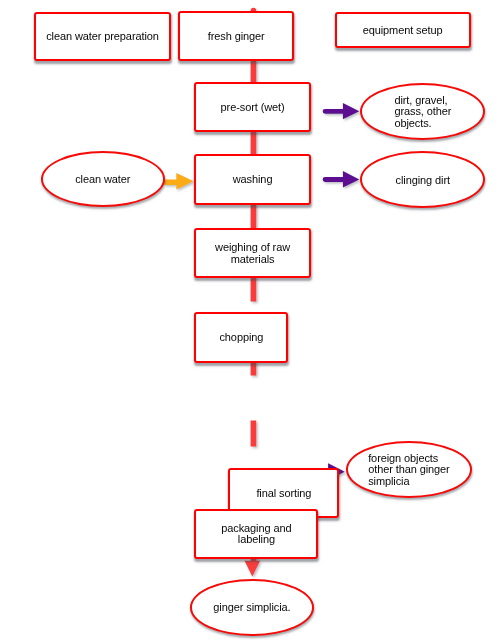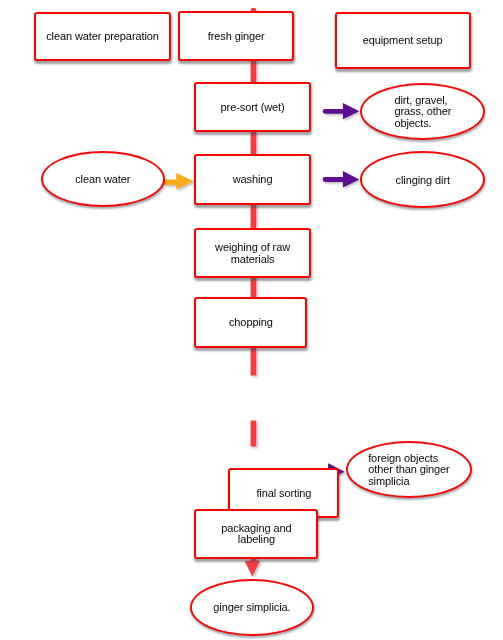--- a/index.html
+++ b/index.html
@@ -58,38 +58,38 @@
   </svg>
 
   <div class="node box" style="left:34.4px;top:11.8px;width:136.2px;height:48.8px;">
     <span class="lbl">clean water preparation</span>
   </div>
 
   <div class="node box" style="left:178px;top:11.2px;width:116.4px;height:49.6px;">
     <span class="lbl">fresh ginger</span>
   </div>
 
-  <div class="node box" style="left:334.5px;top:12px;width:136.2px;height:57px;">
+  <div class="node box" style="left:334.5px;top:12px;width:136.2px;height:36px;">
     <span class="lbl">equipment setup</span>
   </div>
 
   <div class="node box" style="left:194.4px;top:81.6px;width:116.4px;height:50.4px;">
     <span class="lbl">pre-sort (wet)</span>
   </div>
 
   <div class="node box" style="left:194.4px;top:227.9px;width:116.4px;height:50.1px;">
     <span class="lbl">weighing of raw
 materials</span>
   </div>
 
   <div class="node box" style="left:194.4px;top:154.3px;width:116.4px;height:50.5px;">
     <span class="lbl">washing</span>
   </div>
 
-  <div class="node box" style="left:194.4px;top:297px;width:113px;height:50.8px;">
+  <div class="node box" style="left:194.4px;top:312px;width:94px;height:50.8px;">
     <span class="lbl">chopping</span>
   </div>
 
 
   <div class="node box" style="left:194.4px;top:468px;width:111px;height:50.4px;margin-left:34px;">
     <span class="lbl">final sorting</span>
   </div>
 
   <div class="node box" style="left:194.4px;top:509px;width:124px;height:49.6px;">
     <span class="lbl">packaging and

